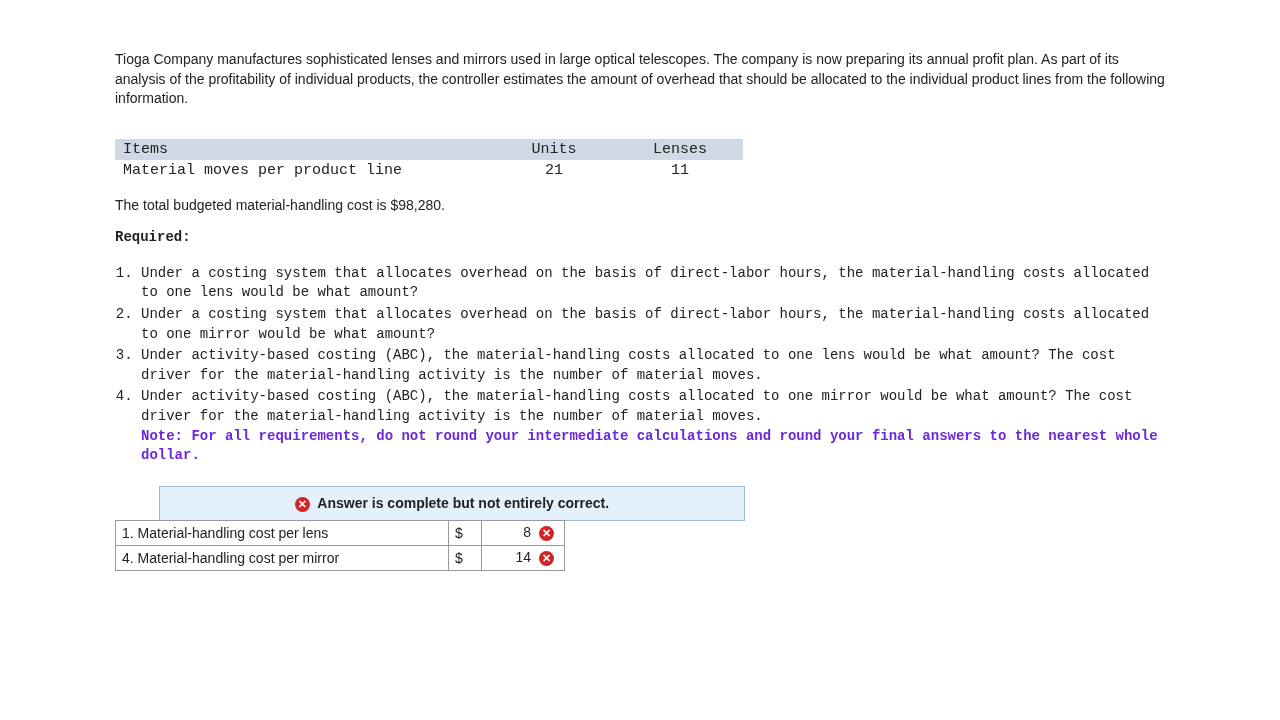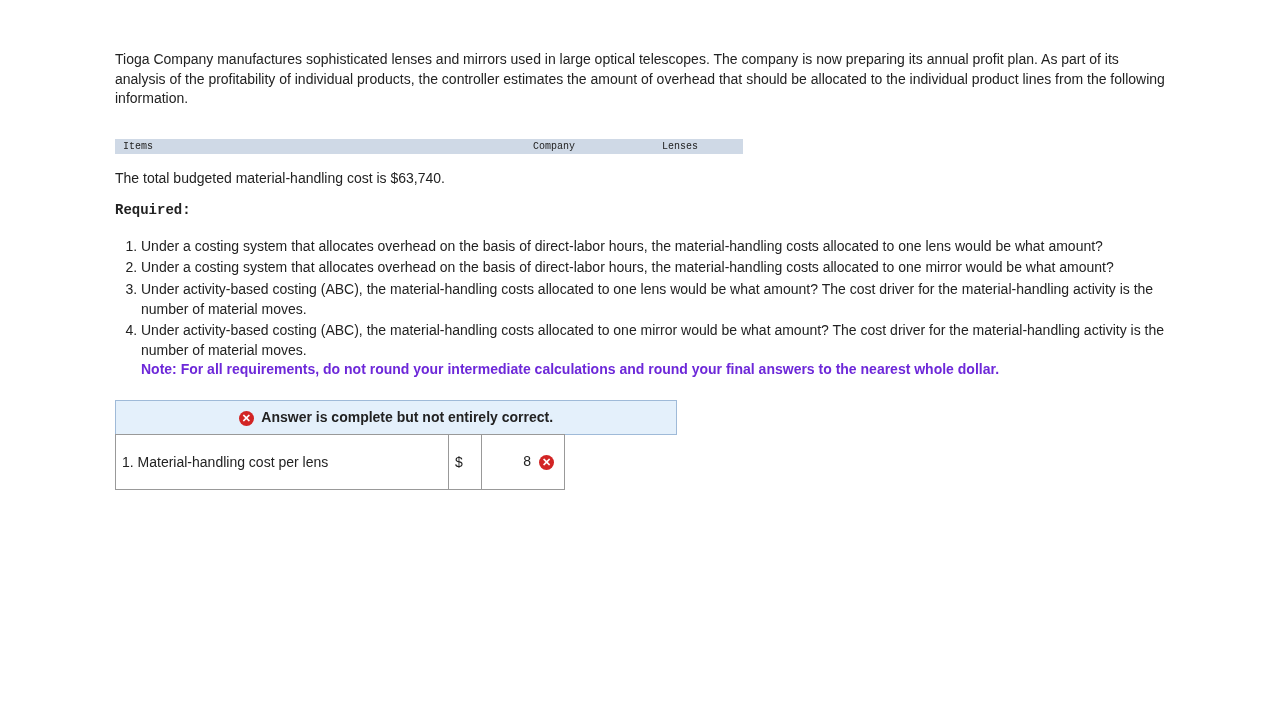--- a/index.html
+++ b/index.html
@@ -11,40 +11,41 @@
     width: 1280px;
     height: 720px;
     box-sizing: border-box;
     background: #fff;
   }
   .intro { line-height: 1.4; margin-bottom: 30px; }
   .data-table {
     border-collapse: collapse;
     margin-bottom: 16px;
     font-family: "Courier New", monospace;
-    font-size: 10px;
+    font-size: 15px;
   }
   .data-table th, .data-table td { padding: 2px 8px; }
   .data-table thead tr { background: #cfd9e6; }
   .data-table th:first-child, .data-table td:first-child { text-align: left; width: 360px; }
   .data-table th:nth-child(2), .data-table td:nth-child(2),
   .data-table th:nth-child(3), .data-table td:nth-child(3) { text-align: center; width: 110px; }
   .data-table th { font-weight: normal; }
   .budgeted { margin-bottom: 16px; }
   .req-label { font-weight: bold; margin-bottom: 19px; font-family: Liberation Mono, monospace; }
-  ol.req { margin: 0 0 20px 0; padding-left: 26px; line-height: 1.4; }
+  ol.req { margin: 0 0 20px 0; padding-left: 26px; line-height: 1.4; font-family: Liberation Mono, monospace; }
   ol.req li { margin-bottom: 2px; }
   .note { color: #6d28d9; font-weight: bold; text-align: center; }
   .feedback-box {
     border: 1px solid #9fbad8;
     background: #e4f0fb;
     width: 560px;
     text-align: center;
-    padding: 8px 0;
+    padding: 8px 12px;
     font-weight: bold;
+    margin-left: 44px;
   }
   .feedback-box .xicon, .ans-table .xicon {
     display: inline-block;
     width: 15px; height: 15px;
     background: #d22424;
     border-radius: 50%;
     color: #fff;
     font-size: 11px;
     line-height: 15px;
     text-align: center;
@@ -52,49 +53,54 @@
     vertical-align: middle;
     margin-right: 4px;
   }
   .ans-table {
     border-collapse: collapse;
     width: 562px;
     margin-top: -1px;
   }
   .ans-table td {
     border: 1px solid #999;
-    padding: 18px 6px;
+    padding: 3px 6px;
     height: 18px;
     vertical-align: middle;
     margin-top: 24px;
   }
   .ans-table .label-cell { width: 320px; }
   .ans-table .currency-cell { width: 20px; text-align: left; }
   .ans-table .value-cell { text-align: right; width: 70px; white-space: nowrap; }
   .ans-table .value-cell .xicon { margin-left: 4px; vertical-align: middle; }
   .blank-cell { border: 1px solid transparent !important; }
 </style>
 </head>
 <body>
 
 <div class="intro">Tioga Company manufactures sophisticated lenses and mirrors used in large optical telescopes. The company is now preparing its annual profit plan. As part of its analysis of the profitability of individual products, the controller estimates the amount of overhead that should be allocated to the individual product lines from the following information.</div>
 
 <table class="data-table">
   <thead>
     <tr>
       <th>Items</th>
-      <th>Company</th>
+      <th>Units</th>
       <th>Lenses</th>
     </tr>
   </thead>
   <tbody>
+    <tr>
+      <td>Material moves per product line</td>
+      <td>21</td>
+      <td>11</td>
+    </tr>
   </tbody>
 </table>
 
-<div class="budgeted">The total budgeted material-handling cost is $63,740.</div>
+<div class="budgeted">The total budgeted material-handling cost is $98,280.</div>
 
 <div class="req-label">Required:</div>
 
 <ol class="req">
   <li>Under a costing system that allocates overhead on the basis of direct-labor hours, the material-handling costs allocated to one lens would be what amount?</li>
   <li>Under a costing system that allocates overhead on the basis of direct-labor hours, the material-handling costs allocated to one mirror would be what amount?</li>
   <li>Under activity-based costing (ABC), the material-handling costs allocated to one lens would be what amount? The cost driver for the material-handling activity is the number of material moves.</li>
   <li>
     <span>Under activity-based costing (ABC), the material-handling costs allocated to one mirror would be what amount? The cost driver for the material-handling activity is the number of material moves.</span><br>
     <span class="note">Note: For all requirements, do not round your intermediate calculations and round your final answers to the nearest whole dollar.</span>
@@ -110,14 +116,23 @@
   <tbody>
       <tr>
     <td class="label-cell">1. Material-handling cost per lens</td>
     <td class="currency-cell">$</td>
     <td class="value-cell">
       <span>8</span>
       <span class="xicon">✕</span>
     </td>
     <td class="blank-cell"></td>
   </tr>
+  <tr>
+    <td class="label-cell">4. Material-handling cost per mirror</td>
+    <td class="currency-cell">$</td>
+    <td class="value-cell">
+      <span>14</span>
+      <span class="xicon">✕</span>
+    </td>
+    <td class="blank-cell"></td>
+  </tr>
 </tbody>
   </table>
 
 </body></html>

